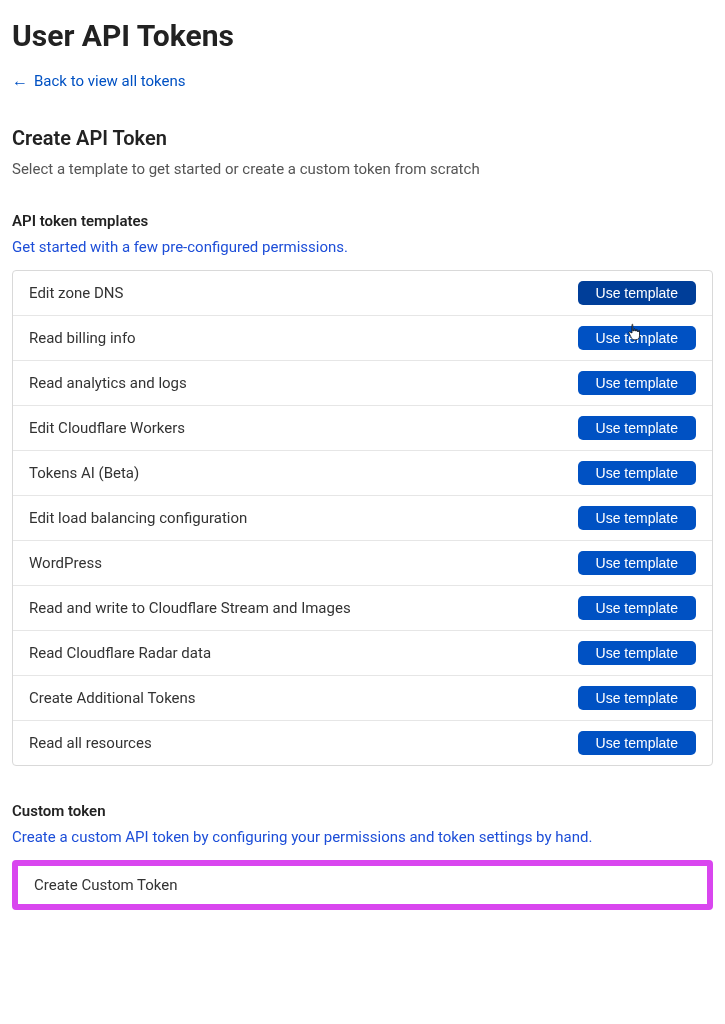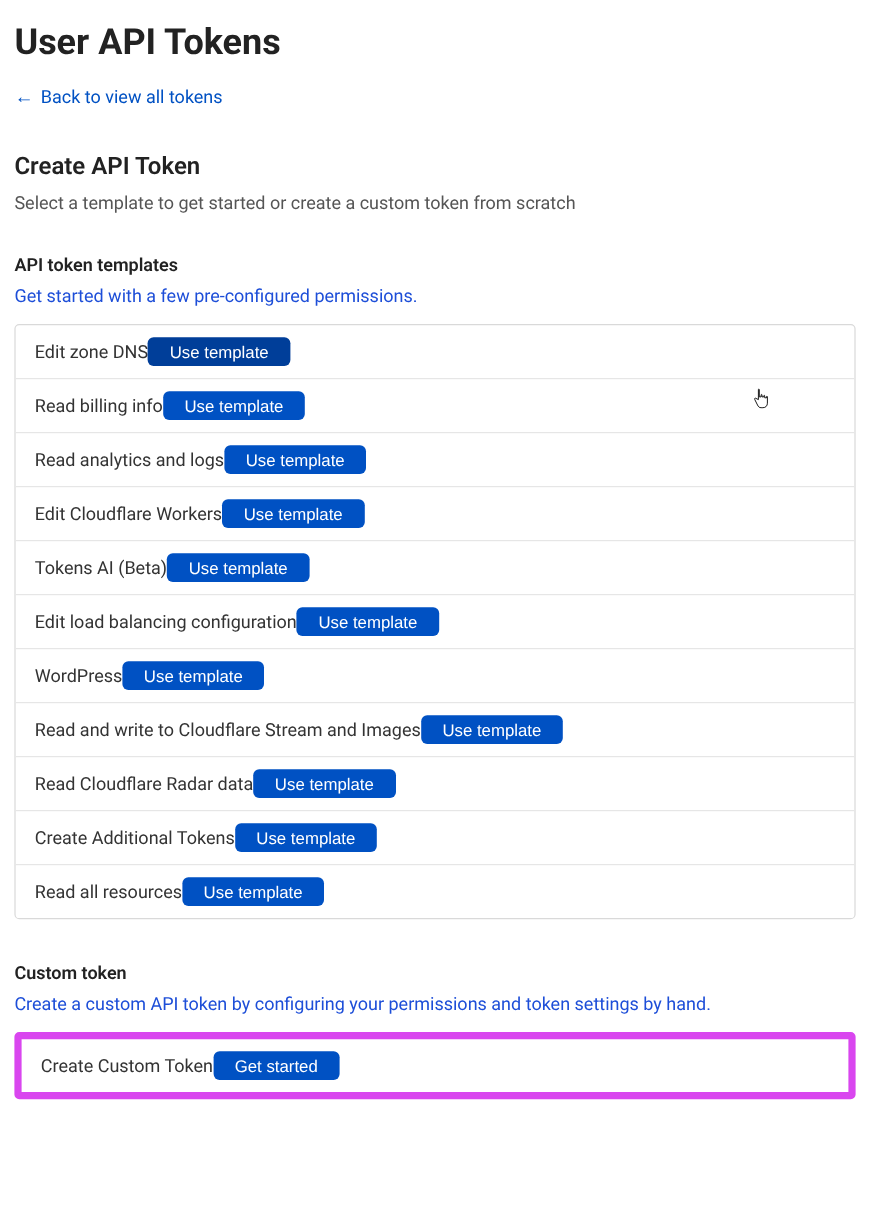--- a/index.html
+++ b/index.html
@@ -58,21 +58,21 @@
       margin-bottom: 14px;
     }
     .template-list {
       border: 1px solid #d9d9d9;
       border-radius: 4px;
       margin-bottom: 36px;
     }
     .template-row {
       display: flex;
       align-items: center;
-      justify-content: flex-start;
+      justify-content: space-between;
       padding: 10px 16px;
       border-bottom: 1px solid #e6e6e6;
     }
     .template-row:last-child {
       border-bottom: none;
     }
     .template-label {
       font-size: 15px;
       color: #333;
     }
@@ -168,21 +168,20 @@
       <button class="btn">Use template</button>
     </div>
   </div>
 
 <div class="subsection-title">Custom token</div>
 <p class="subsection-desc">Create a custom API token by configuring your permissions and token settings by hand.</p>
 
 <div class="custom-list">
   <div class="template-row">
     <span class="template-label">Create Custom Token</span>
-    <button class="btn">Get started</button>
   </div>
 </div>
 
 <svg class="cursor-pointer" viewBox="0 0 24 28">
   <path d="M8 3 C8 2 9 2 9 3 L9 11 L11 11 L11 9 C11 8 12 8 12 9 L12 11 L14 11 L14 10 C14 9 15 9 15 10 L15 12 L17 12 L17 11 C17 10 18 10 18 11 L18 18 C18 21 16 23 13 23 L11 23 C9 23 8 22 7 20 L4 14 C3.5 13 4 12 5 12.5 L8 14 Z" fill="#ffffff" stroke="#000000" stroke-width="1"></path>
 </svg>
 
 
 
 

